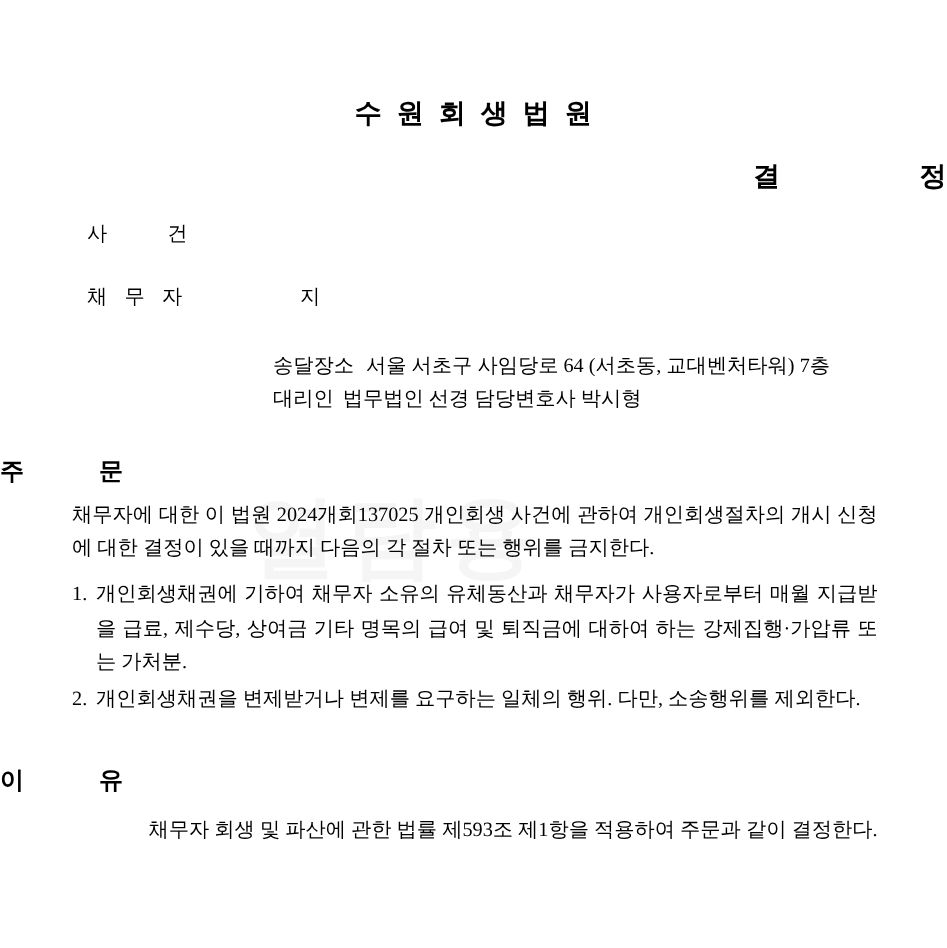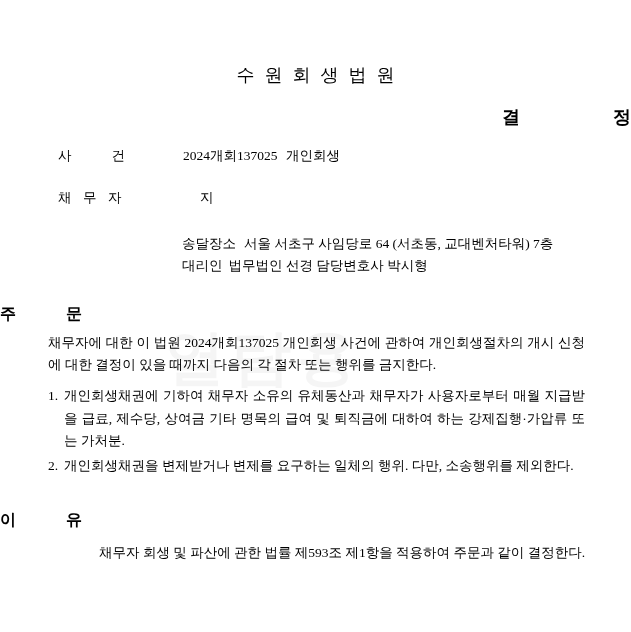--- a/index.html
+++ b/index.html
@@ -30,21 +30,21 @@
     color: #000000;
     opacity: 0.035;
     white-space: nowrap;
     pointer-events: none;
   }
 
   
   .court-title {
     top: 63px; left: 0; width: 100%;
     text-align: center;
-    font-size: 18px; font-weight: normal;
+    font-size: 18px; font-weight: bold;
   }
   .court-title .ls { letter-spacing: 10px; margin-right: -10px; }
 
   .doc-type {
     top: 105px; left: 0; width: 100%;
     text-align: right;
     font-size: 18px; font-weight: bold;
   }
   .doc-type .ls { letter-spacing: 93px; margin-right: -93px; }
 
@@ -110,21 +110,20 @@
   <div class="abs court-title">
     <span class="ls">수원회생법원</span>
   </div>
 
   <div class="abs doc-type">
     <span class="ls">결정</span>
   </div>
 
   <div class="abs info-row case-row">
     <span class="label">사건</span>
-    <span class="value">2024개회137025 개인회생</span>
   </div>
 
   <div class="abs info-row debtor-row">
     <span class="label">채무자</span>
     <span class="value">지</span>
   </div>
 
   <div class="abs service-block">
     <div class="line">
       <span class="label">송달장소</span><span>서울 서초구 사임당로 64 (서초동, 교대벤처타워) 7층</span>

